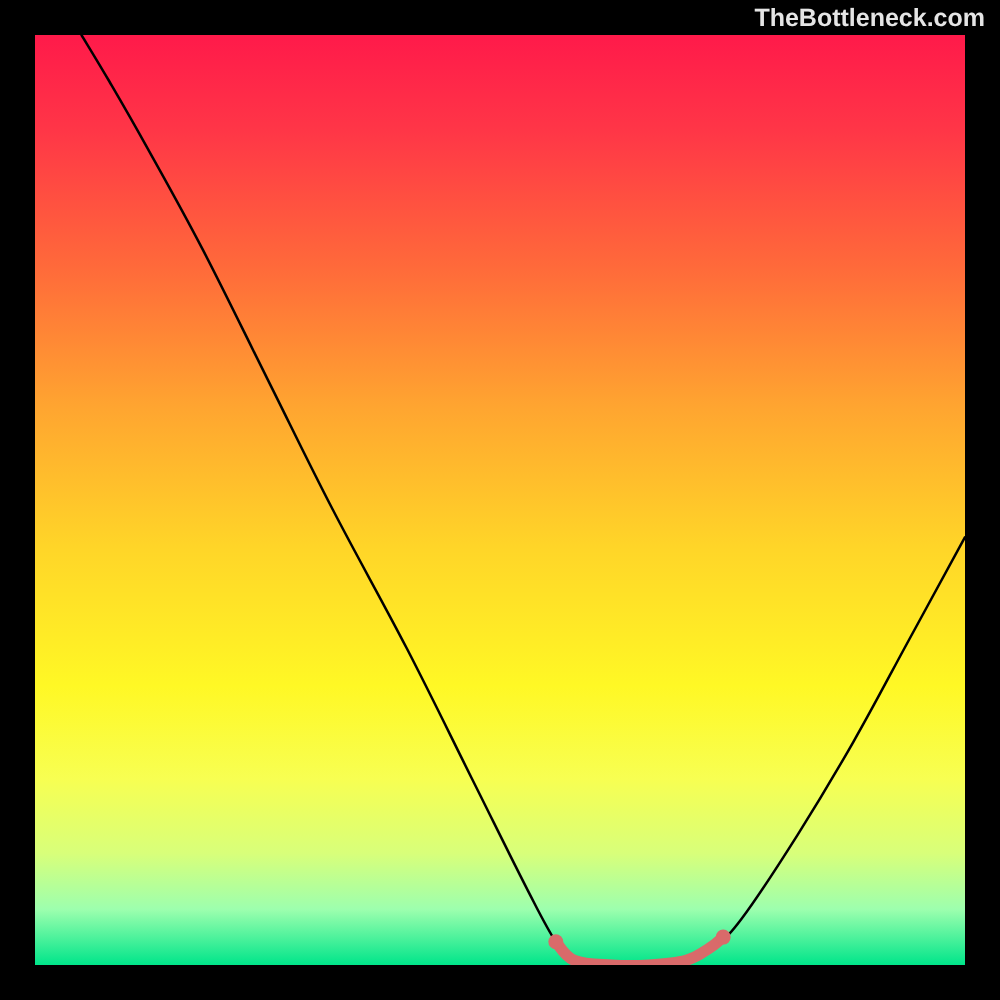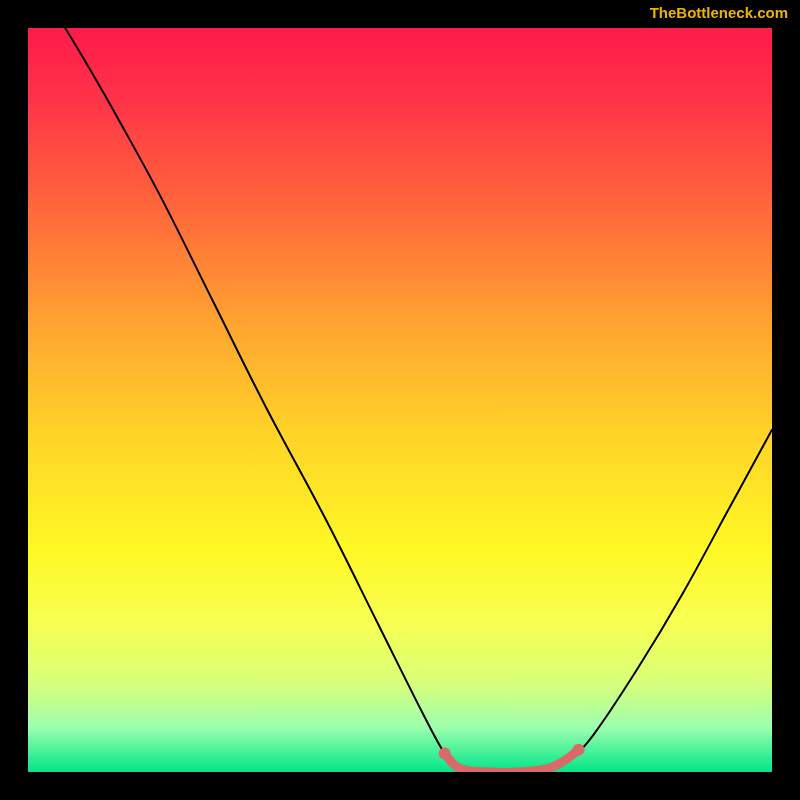--- a/index.html
+++ b/index.html
@@ -14,22 +14,22 @@
   .container {
     position: relative;
     width: 800px;
     height: 800px;
     background: #000;
   }
   .watermark {
     position: absolute;
     top: 4px;
     right: 12px;
-    color: #eab308;
-    font-size: 15px;
+    color: #e5e5e5;
+    font-size: 20px;
     font-weight: bold;
     z-index: 10;
   }
   .plot-area {
     position: absolute;
     left: 28px;
     top: 28px;
     width: 744px;
     height: 744px;
   }

